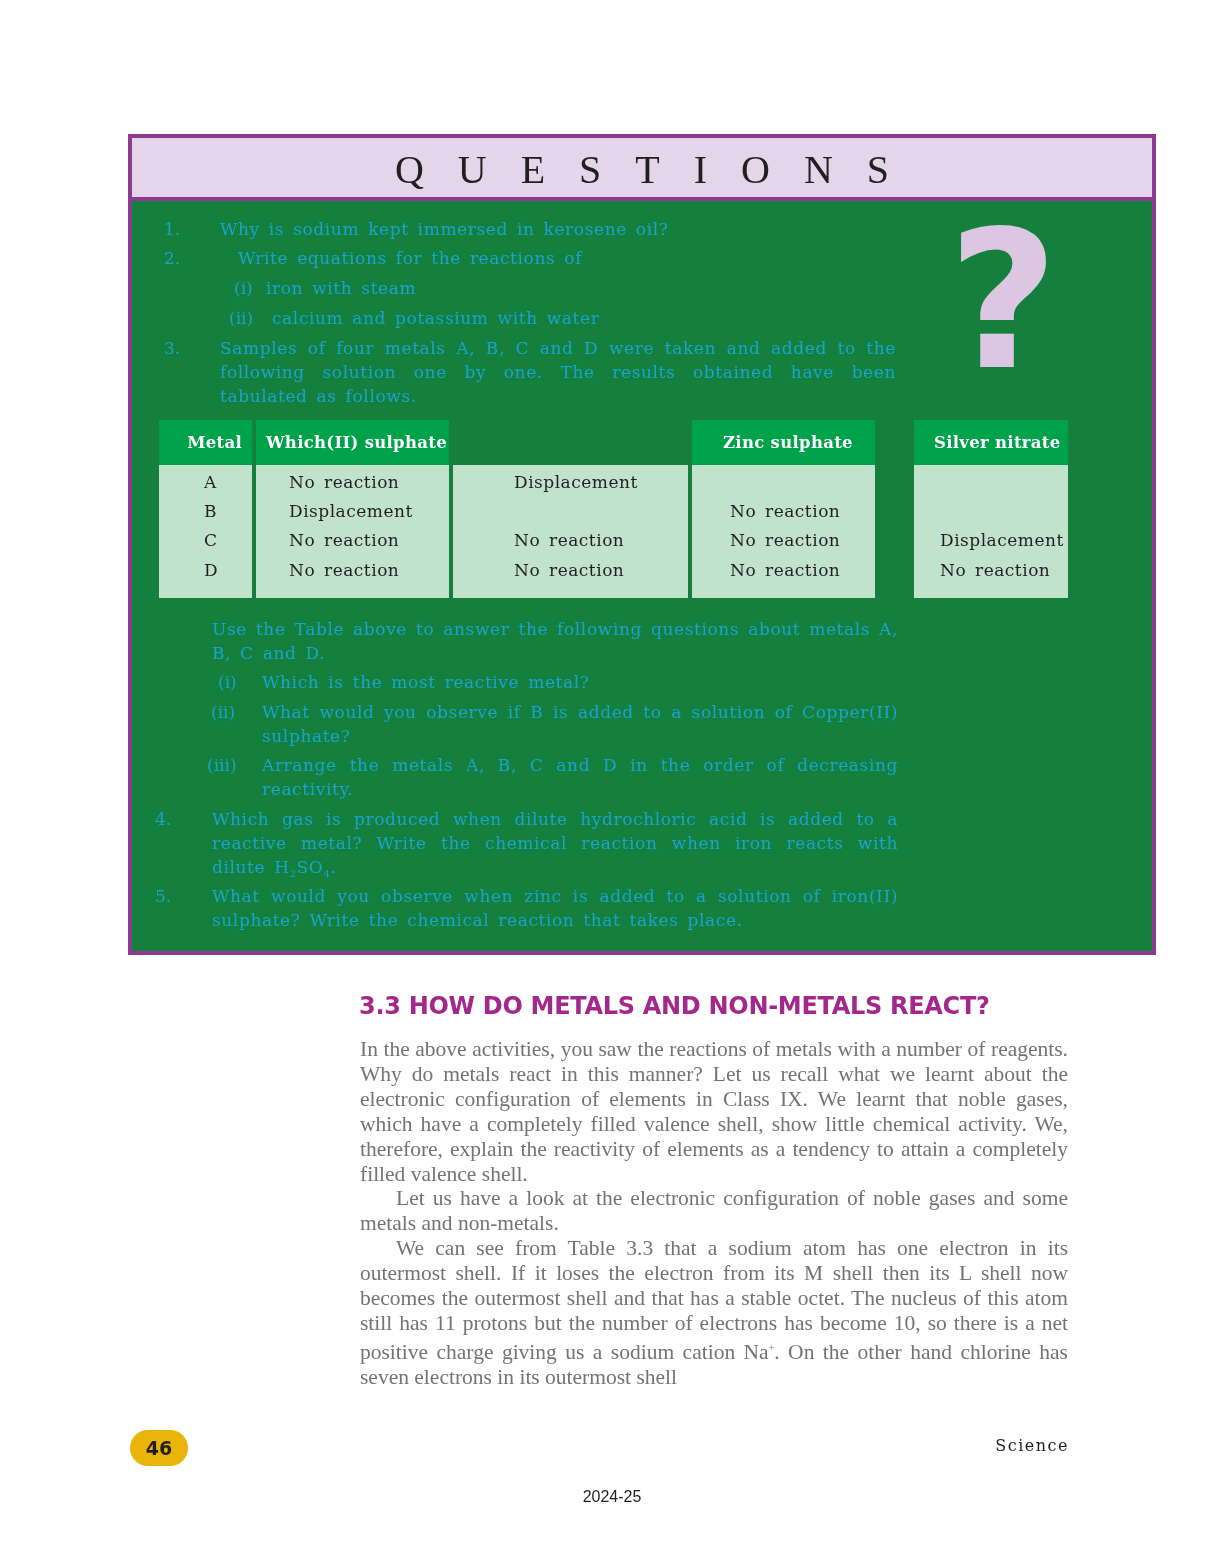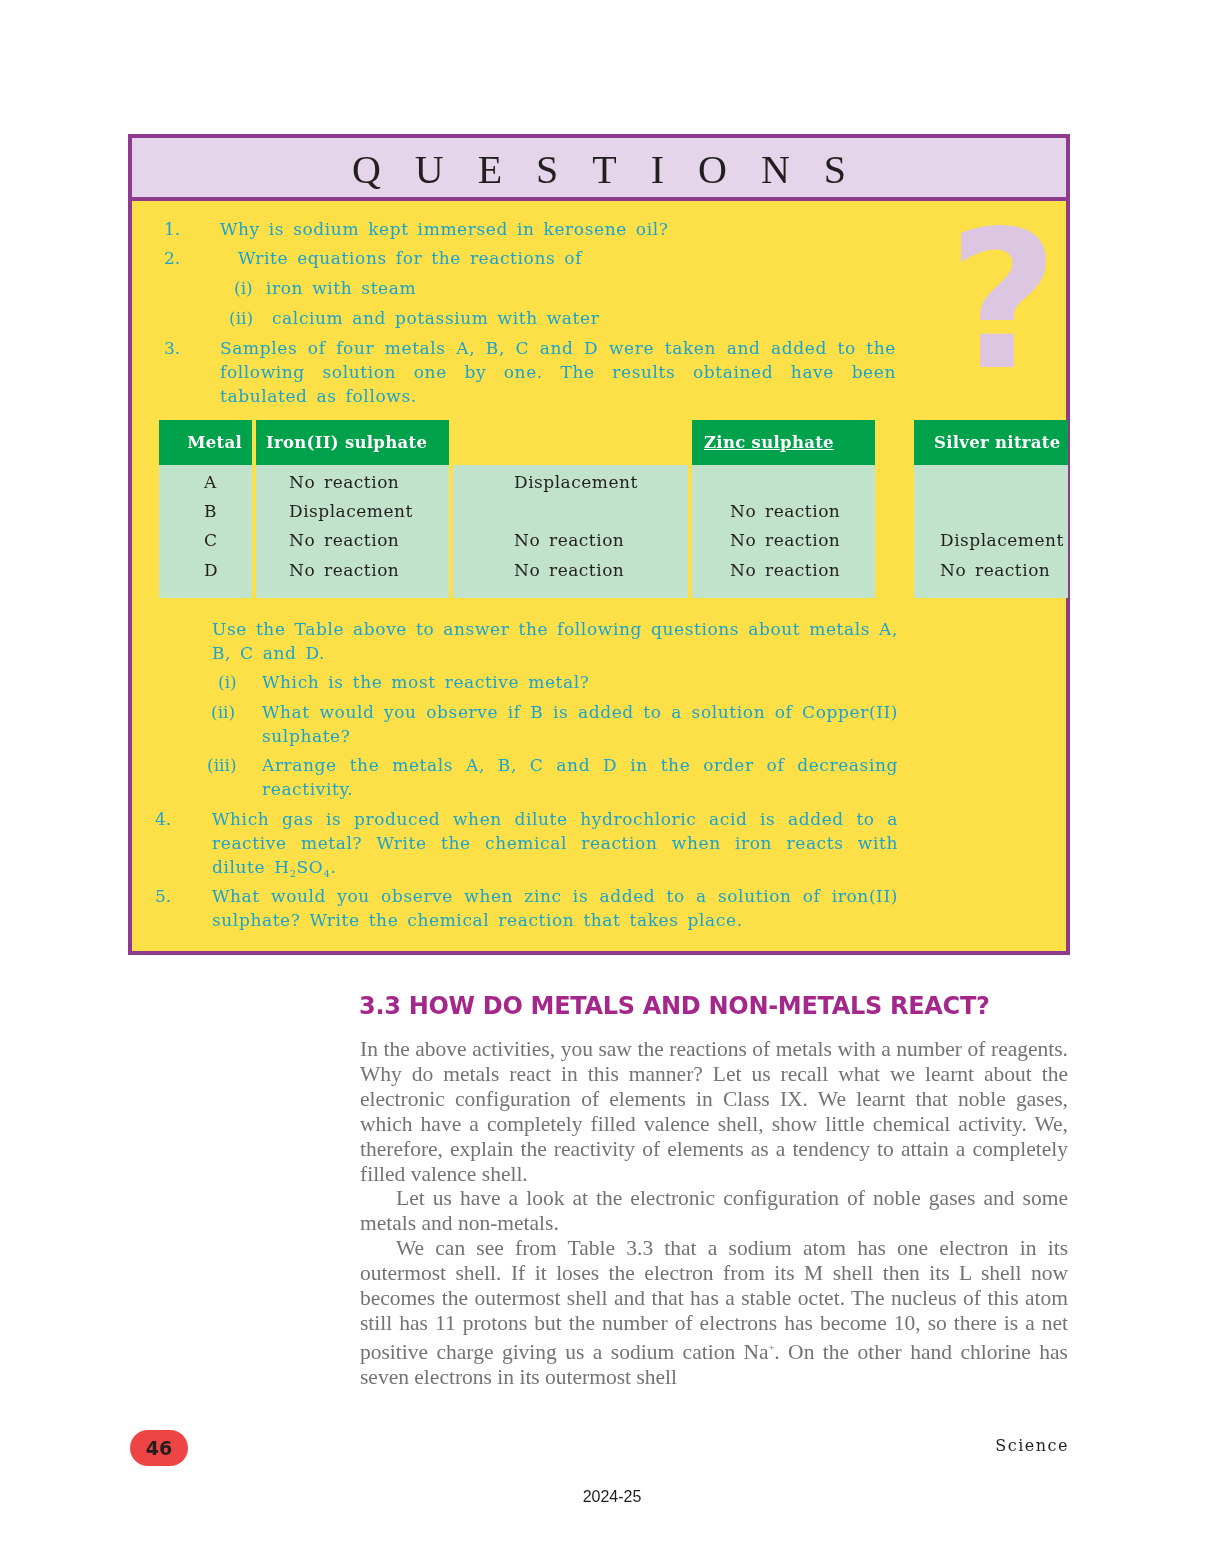--- a/index.html
+++ b/index.html
@@ -1,20 +1,20 @@
 <!DOCTYPE html>
 <html><head>
 <meta charset="utf-8">
 <style>
   * { margin: 0; padding: 0; box-sizing: border-box; }
   html, body { width: 1224px; height: 1562px; background: #ffffff; }
   body { position: relative; font-family: "DejaVu Serif", serif; color: #231f20; overflow: hidden; }
 
-  .qbox { position: absolute; left: 128px; top: 134px; width: 942px; height: 821px;
-          border: 4px solid #8e3a8f; background: #fde047; }
+  .qbox { position: absolute; left: 128px; top: 134px; width: 1028px; height: 821px;
+          border: 4px solid #8e3a8f; background: #15803d; }
   .qhead { position: absolute; left: 0; top: 0; width: 100%; height: 63px;
            background: #e5d5ea; border-bottom: 4px solid #8e3a8f; }
   .qtitle { position: absolute; left: 0; top: 10px; width: 100%; text-align: center;
             font-family: "Liberation Serif", serif; font-size: 40px; letter-spacing: 34px;
             padding-left: 34px; color: #231f20; line-height: 44px; }
 
   .qmark { position: absolute; left: 948px; top: 222px; font-family: "DejaVu Sans", sans-serif;
            font-weight: bold; font-size: 190px; line-height: 160px; color: #dcc6e2; }
 
   .q { position: absolute; font-family: "DejaVu Serif", serif; font-size: 17px; color: #1aa3cf;
@@ -30,21 +30,21 @@
           white-space: nowrap; line-height: 22px; letter-spacing: 0.5px; word-spacing: 3px; }
 
   .h2 { position: absolute; left: 359px; top: 992px; font-family: "DejaVu Sans", sans-serif; font-weight: bold;
         font-size: 24px; color: #a4288b; letter-spacing: -0.3px; white-space: nowrap; }
   .body { position: absolute; left: 360px; width: 708px; font-family: "Liberation Serif", serif;
           font-size: 21.5px; line-height: 24.9px; color: #737373; text-align: justify; }
   .body p { margin: 0; }
   .indent { text-indent: 36px; }
 
   .pagenum { position: absolute; left: 130px; top: 1430px; width: 58px; height: 36px; border-radius: 18px;
-             background: #ef4444; font-family: "DejaVu Sans", sans-serif; font-weight: bold; font-size: 19px;
+             background: #eab308; font-family: "DejaVu Sans", sans-serif; font-weight: bold; font-size: 19px;
              color: #231f20; text-align: center; line-height: 36px; }
   .subject { position: absolute; right: 155px; top: 1436px; font-family: "DejaVu Serif", serif; font-size: 16px;
              letter-spacing: 1.5px; color: #231f20; }
   .year { position: absolute; left: 0; width: 1224px; top: 1488px; text-align: center;
           font-family: "Liberation Sans", sans-serif; font-size: 16px; color: #231f20; }
   sub, sup { font-size: 10px; }
 </style>
 </head>
 <body>
 
@@ -72,36 +72,36 @@
 <div>
   <div class="col" style="left:159px; top:420px; width:93px;">
     <div class="th" style="text-align:right; padding-right:10px;">Metal</div>
     <div class="tb"></div>
     <div class="cell" style="left:45px; top:51px;">A</div>
     <div class="cell" style="left:45px; top:80px;">B</div>
     <div class="cell" style="left:45px; top:109px;">C</div>
     <div class="cell" style="left:45px; top:139px;">D</div>
   </div>
   <div class="col" style="left:256px; top:420px; width:193px;">
-    <div class="th" style="padding-left:10px;">Iron(II) sulphate</div>
+    <div class="th" style="padding-left:10px;">Which(II) sulphate</div>
     <div class="tb"></div>
     <div class="cell" style="left:33px; top:51px;">No reaction</div>
     <div class="cell" style="left:33px; top:80px;">Displacement</div>
     <div class="cell" style="left:33px; top:109px;">No reaction</div>
     <div class="cell" style="left:33px; top:139px;">No reaction</div>
   </div>
   <div class="col" style="left:453px; top:420px; width:235px;">
     <div class="tb"></div>
     <div class="cell" style="left:61px; top:51px;">Displacement</div>
     <div class="cell" style="left:61px; top:80px;"></div>
     <div class="cell" style="left:61px; top:109px;">No reaction</div>
     <div class="cell" style="left:61px; top:139px;">No reaction</div>
   </div>
   <div class="col" style="left:692px; top:420px; width:183px;">
-    <div class="th" style="padding-left:12px;text-decoration:underline;">Zinc sulphate</div>
+    <div class="th" style="padding-left:31px;">Zinc sulphate</div>
     <div class="tb"></div>
     <div class="cell" style="left:38px; top:51px;"></div>
     <div class="cell" style="left:38px; top:80px;">No reaction</div>
     <div class="cell" style="left:38px; top:109px;">No reaction</div>
     <div class="cell" style="left:38px; top:139px;">No reaction</div>
   </div>
   <div class="col" style="left:914px; top:420px; width:154px;">
     <div class="th" style="padding-left:20px;">Silver nitrate</div>
     <div class="tb"></div>
     <div class="cell" style="left:26px; top:51px;"></div>

